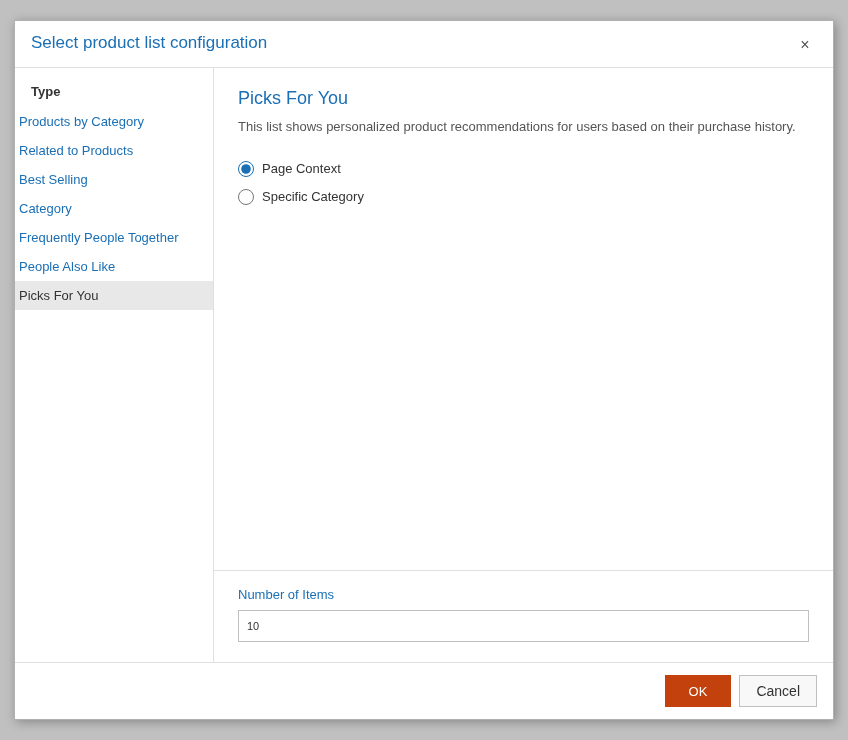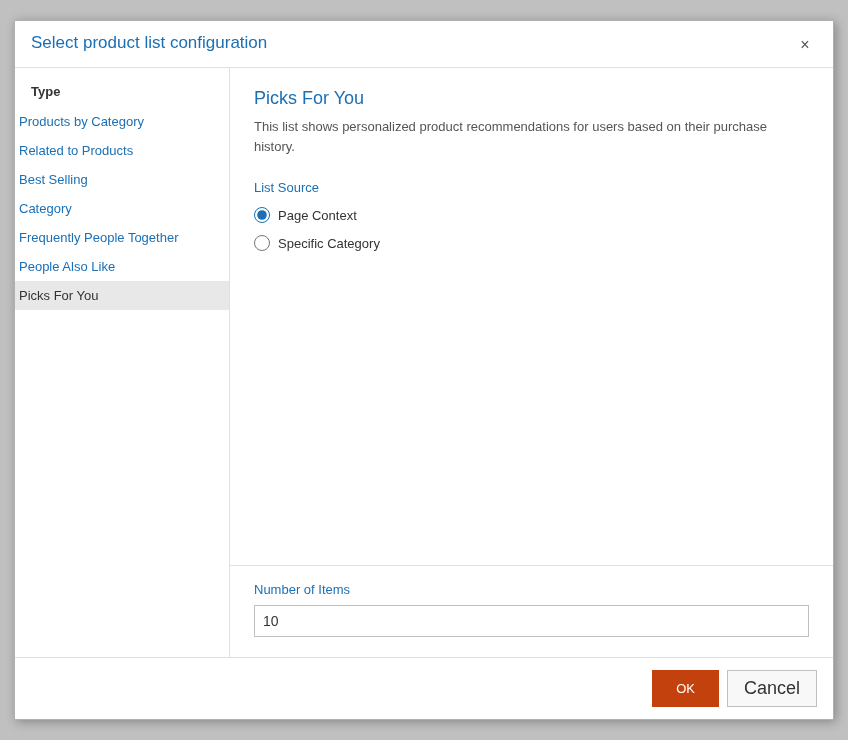--- a/index.html
+++ b/index.html
@@ -57,21 +57,21 @@
       background: transparent;
     }
 
     .dialog-body {
       display: flex;
       flex: 1;
       overflow: hidden;
     }
 
     .sidebar {
-      width: 215px;
+      width: 199px;
       flex-shrink: 0;
       border-right: 1px solid #e0e0e0;
       padding: 8px 0;
       overflow-y: auto;
     }
 
     .sidebar-header {
       font-size: 13px;
       font-weight: 600;
       color: #333;
@@ -160,21 +160,21 @@
       color: #1a6fb5;
       font-weight: 500;
       margin-bottom: 8px;
     }
 
     .number-input {
       width: 100%;
       height: 32px;
       border: 1px solid #c0c0c0;
       padding: 0 8px;
-      font-size: 14px;
+      font-size: 11px;
       color: #333;
       outline: none;
     }
 
     .dialog-footer {
       display: flex;
       justify-content: flex-end;
       padding: 12px 16px;
       gap: 8px;
       border-top: 1px solid #e0e0e0;
@@ -189,21 +189,21 @@
       font-size: 13px;
       cursor: pointer;
       min-width: 64px;
     }
 
     .btn-cancel {
       background: #f8f8f8;
       color: #333;
       border: 1px solid #c0c0c0;
       padding: 7px 16px;
-      font-size: 18px;
+      font-size: 14px;
       cursor: pointer;
       min-width: 64px;
     }
   </style>
 </head>
 <body>
 
 <div class="dialog">
   <div class="dialog-titlebar">
     <span class="dialog-title">Select product list configuration</span>
@@ -220,21 +220,20 @@
       <div class="sidebar-item">Frequently People Together</div>
       <div class="sidebar-item">People Also Like</div>
       <div class="sidebar-item active">Picks For You</div>
     </div>
 
     <div class="main-content">
       <div class="content-area">
         <div class="content-title">Picks For You</div>
         <div class="content-description">This list shows personalized product recommendations for users based on their purchase history.</div>
 
-        <div class="section-label">List Source</div>
 
         <div class="radio-group">
           <label class="radio-option">
             <input type="radio" name="list_source" checked="" style="">
             <span class="radio-label">Page Context</span>
           </label>
           <label class="radio-option">
             <input type="radio" name="list_source" style="">
             <span class="radio-label">Specific Category</span>
           </label>

